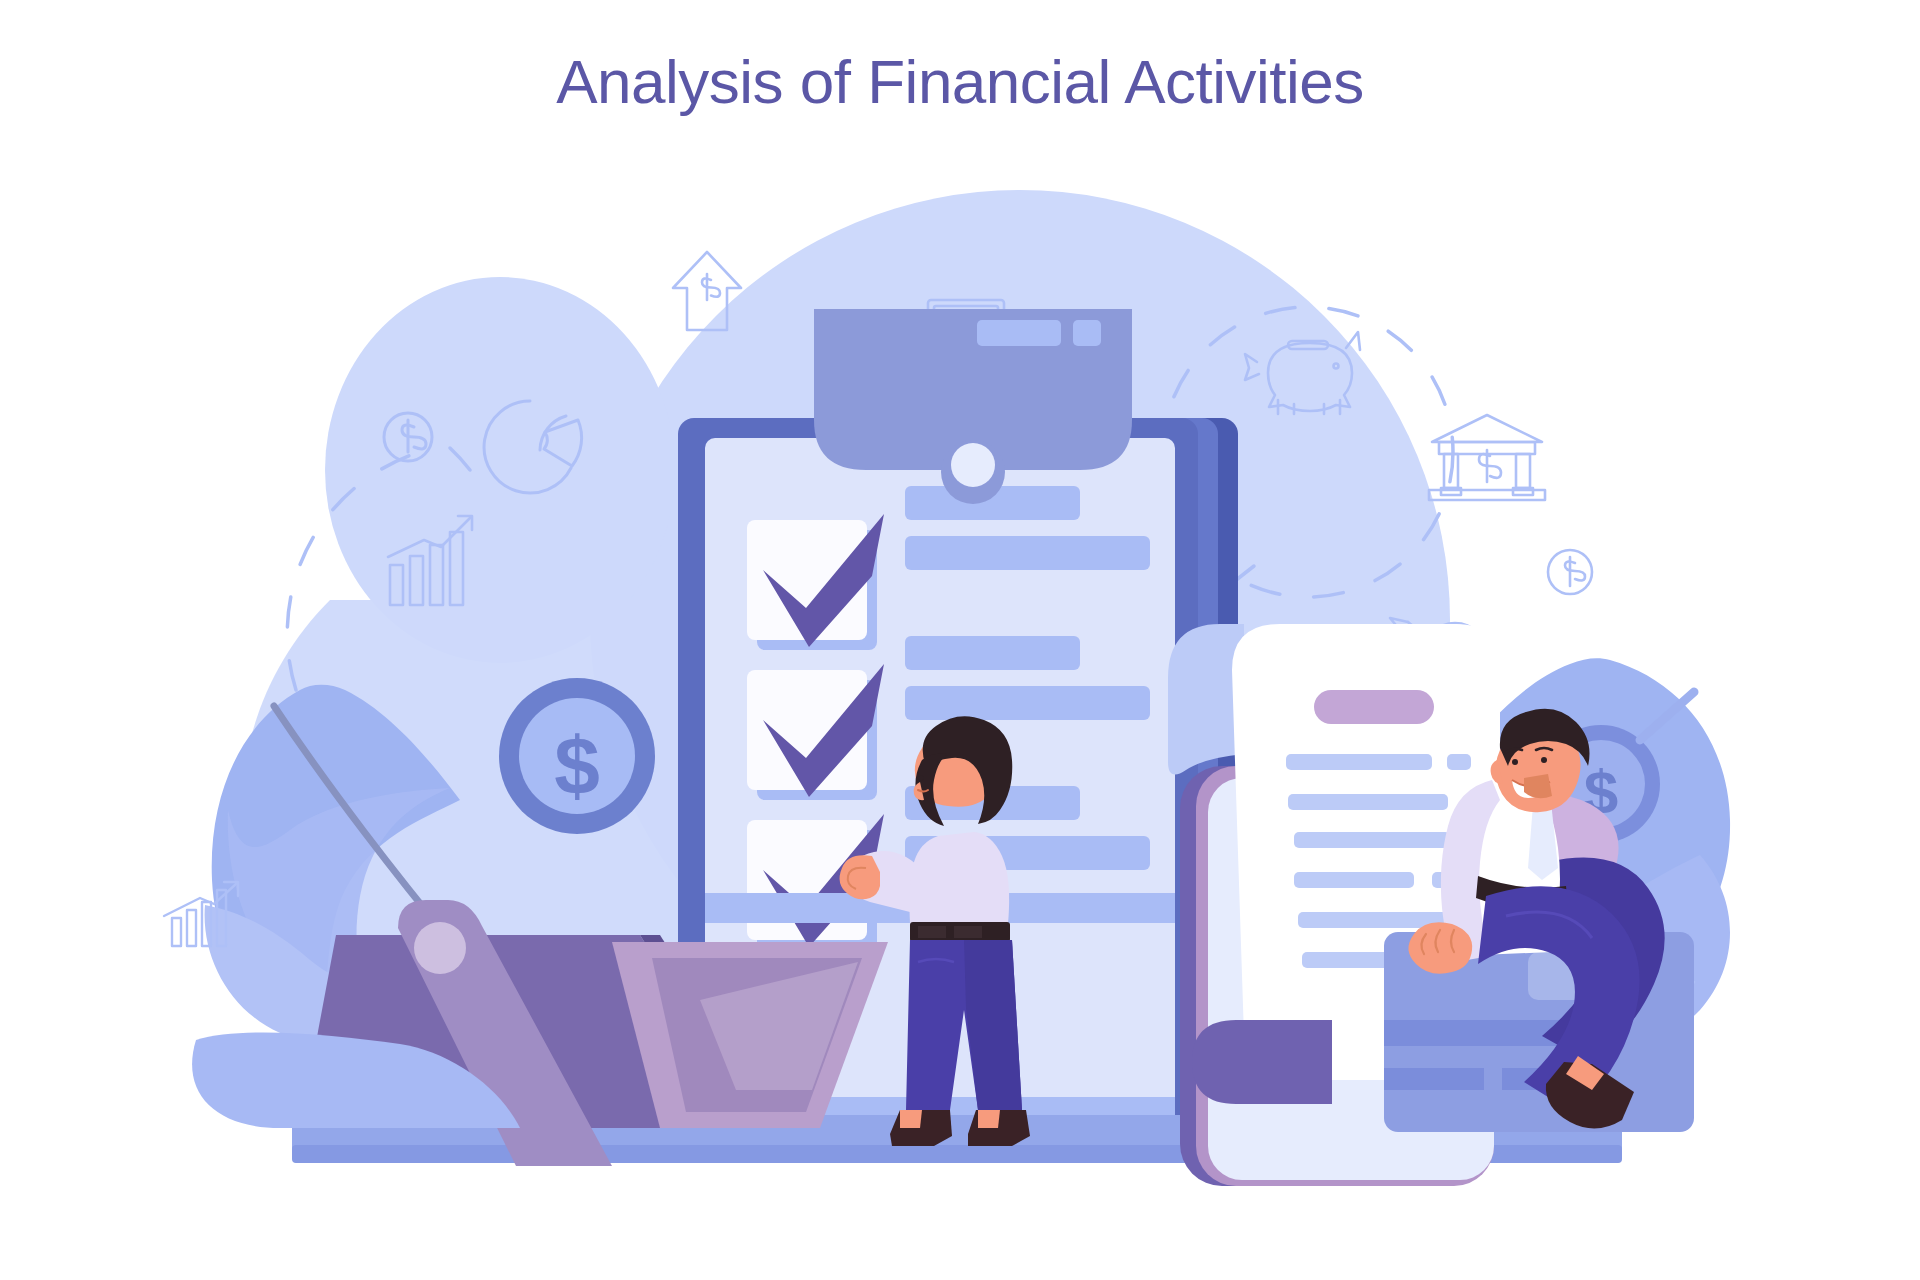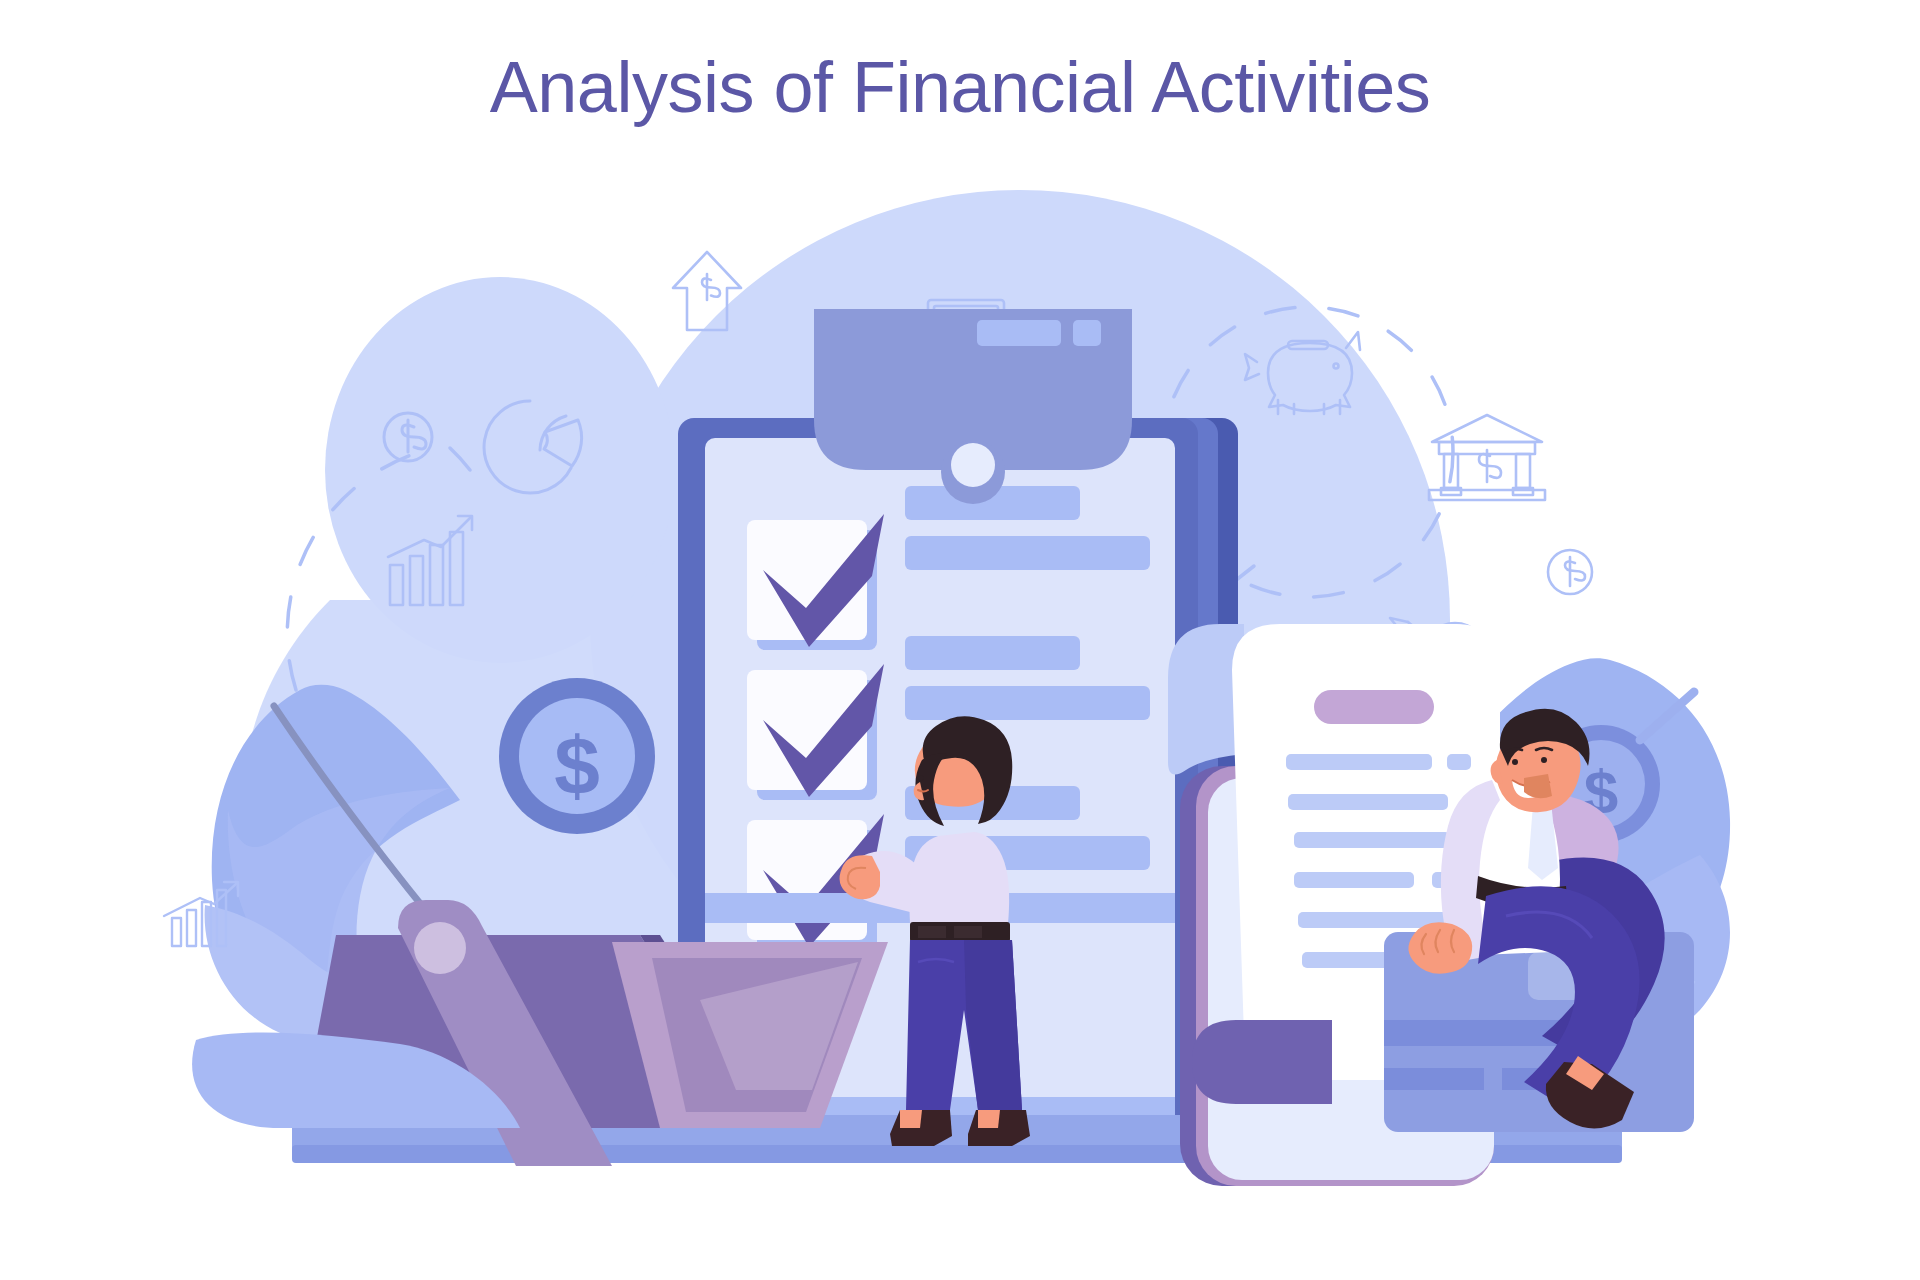--- a/index.html
+++ b/index.html
@@ -1,21 +1,21 @@
 <!DOCTYPE html>
 <html><head>
 <meta charset="utf-8">
 <style>
   html,body{margin:0;padding:0;background:#ffffff;}
   body{width:1920px;height:1280px;overflow:hidden;font-family:"Liberation Sans",sans-serif;}
   #stage{position:relative;width:1920px;height:1280px;background:#ffffff;}
   #title{
     position:absolute;left:0;top:48px;width:1920px;text-align:center;
     font-family:"Liberation Sans",sans-serif;
-    font-size:72px;font-weight:400;letter-spacing:-0.5px;
+    font-size:62px;font-weight:400;letter-spacing:-0.5px;
     color:#5b57a6;line-height:1.1;white-space:nowrap;
   }
   #art{position:absolute;left:0;top:0;width:1920px;height:1280px;}
   svg{display:block;}
 </style>
 </head>
 <body>
 
 <div id="stage">
 

